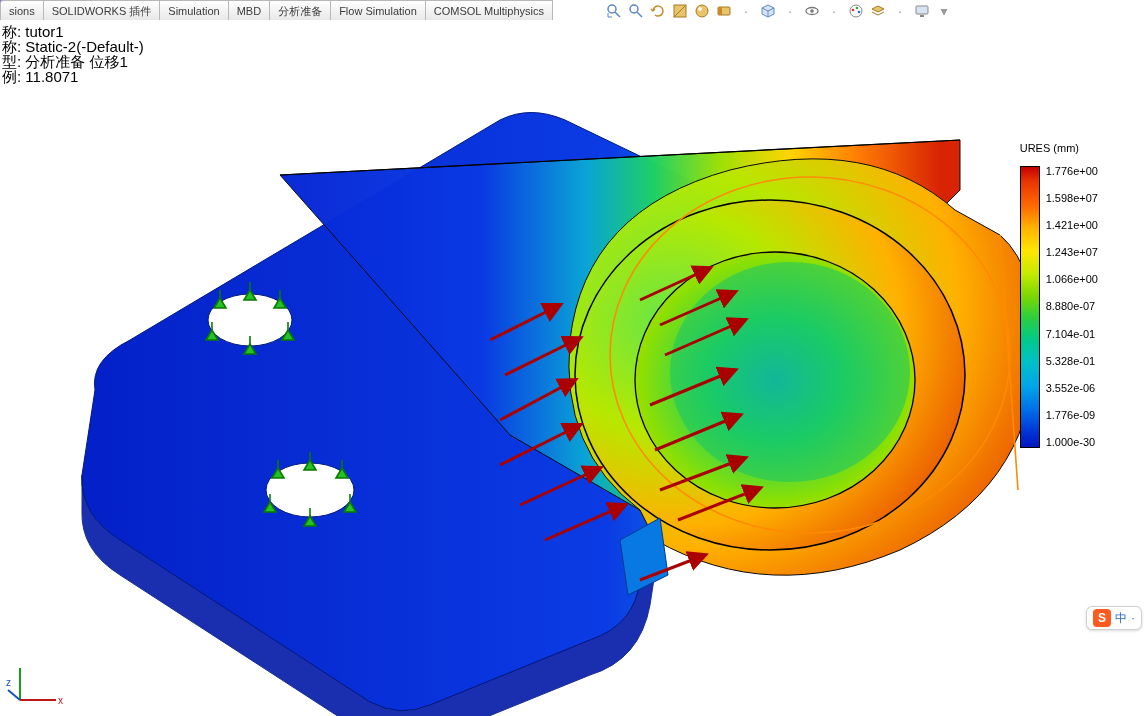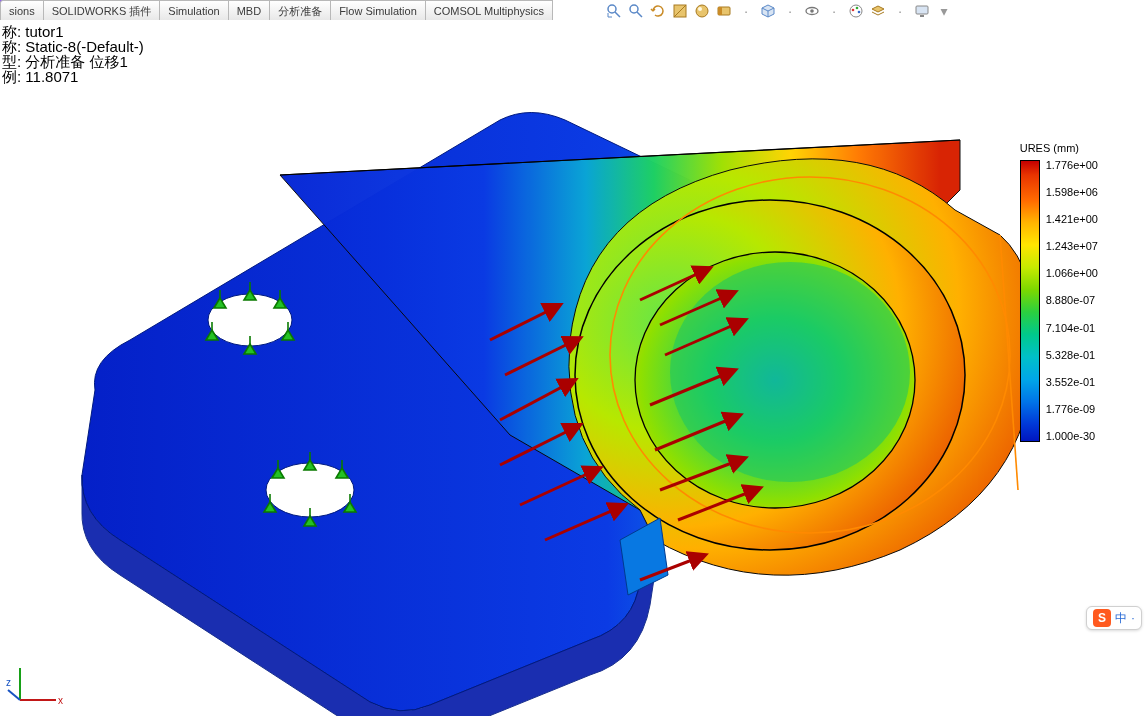--- a/index.html
+++ b/index.html
@@ -11,21 +11,21 @@
   .toolbar{position:absolute;left:605px;top:2px;display:flex;gap:4px;align-items:center}
   .toolbar .ico,.toolbar .sep{width:18px;height:18px;display:flex;align-items:center;justify-content:center;font-size:14px;cursor:pointer}
   .toolbar svg{display:block}
   .sep{color:#999;cursor:default}
   
   .info{position:absolute;left:2px;top:24px;font-size:15px;color:#000;line-height:15px}
   
   svg.viewport{position:absolute;left:0;top:20px;width:1146px;height:696px}
   
   .legend{position:absolute;right:48px;top:142px;font-size:11px;color:#000}
-  .legend .title{margin-bottom:6px}
+  .legend .title{margin-bottom:12px}
   .legend .body{display:flex;align-items:flex-end}
   .legend .bar{width:18px;height:280px;border:1px solid #000;background:linear-gradient(to bottom,
      #c40000 0%, #e83400 5%, #ff6a00 14%, #ffb400 22%, #ffe600 30%,
      #c6ea00 38%, #7cd800 46%, #2bcf3f 54%, #00c98c 62%, #00c0c8 70%,
      #00a6e8 78%, #0074e8 86%, #0038d8 94%, #0016c0 100%)}
   .legend .ticks{display:flex;flex-direction:column;justify-content:space-between;height:282px;margin-left:6px}
   .legend .ticks span{line-height:1}
   
   .triad{position:absolute;left:6px;bottom:8px}
   
@@ -118,21 +118,21 @@
       <svg width="16" height="16">
         <rect x="2" y="3" width="12" height="8" rx="1" fill="#d8e4f3" stroke="#888"></rect>
         <rect x="6" y="12" width="4" height="2" fill="#888"></rect>
       </svg>
     </span>
   <span class="sep">▾</span>
 </div>
 
 <div class="info">
   <div><span>称: </span><span>tutor1</span></div>
-  <div><span>称: </span><span>Static-8(-Default-)</span></div>
+  <div><span>称: </span><span>Static-2(-Default-)</span></div>
   <div><span>型: </span><span>分析准备 位移1</span></div>
   <div><span>例: </span><span>11.8071</span></div>
 </div>
 
 <svg class="viewport" viewBox="0 0 1146 696">
   <defs>
 
     <linearGradient id="gradMain" x1="0" y1="0" x2="1" y2="0">
       <stop offset="0" stop-color="#0626d6"></stop>
       <stop offset="0.30" stop-color="#0b3be4"></stop>
@@ -285,28 +285,28 @@
     <line x1="640" y1="560" x2="705" y2="535"></line>
   </g>
 </svg>
 
 <div class="legend">
   <div class="title">URES (mm)</div>
   <div class="body">
     <div class="bar"></div>
     <div class="ticks">
       <span>1.776e+00</span>
-      <span>1.598e+06</span>
+      <span>1.598e+07</span>
       <span>1.421e+00</span>
       <span>1.243e+07</span>
       <span>1.066e+00</span>
       <span>8.880e-07</span>
       <span>7.104e-01</span>
       <span>5.328e-01</span>
-      <span>3.552e-01</span>
+      <span>3.552e-06</span>
       <span>1.776e-09</span>
       <span>1.000e-30</span>
     </div>
   </div>
 </div>
 
 <svg class="triad" width="60" height="48">
   <line x1="14" y1="40" x2="14" y2="8" stroke="#17a017" stroke-width="2"></line>
   <line x1="14" y1="40" x2="50" y2="40" stroke="#c21717" stroke-width="2"></line>
   <line x1="14" y1="40" x2="2" y2="30" stroke="#1752c2" stroke-width="2"></line>

